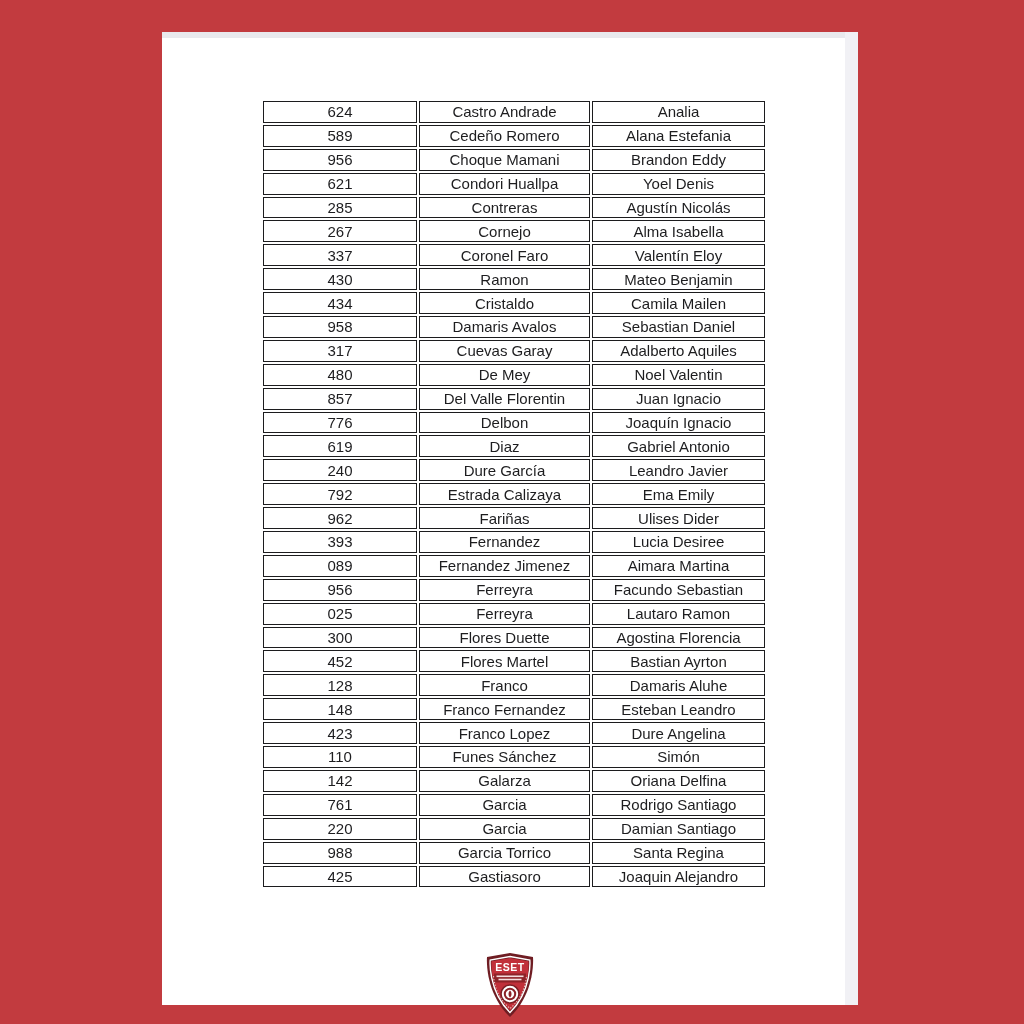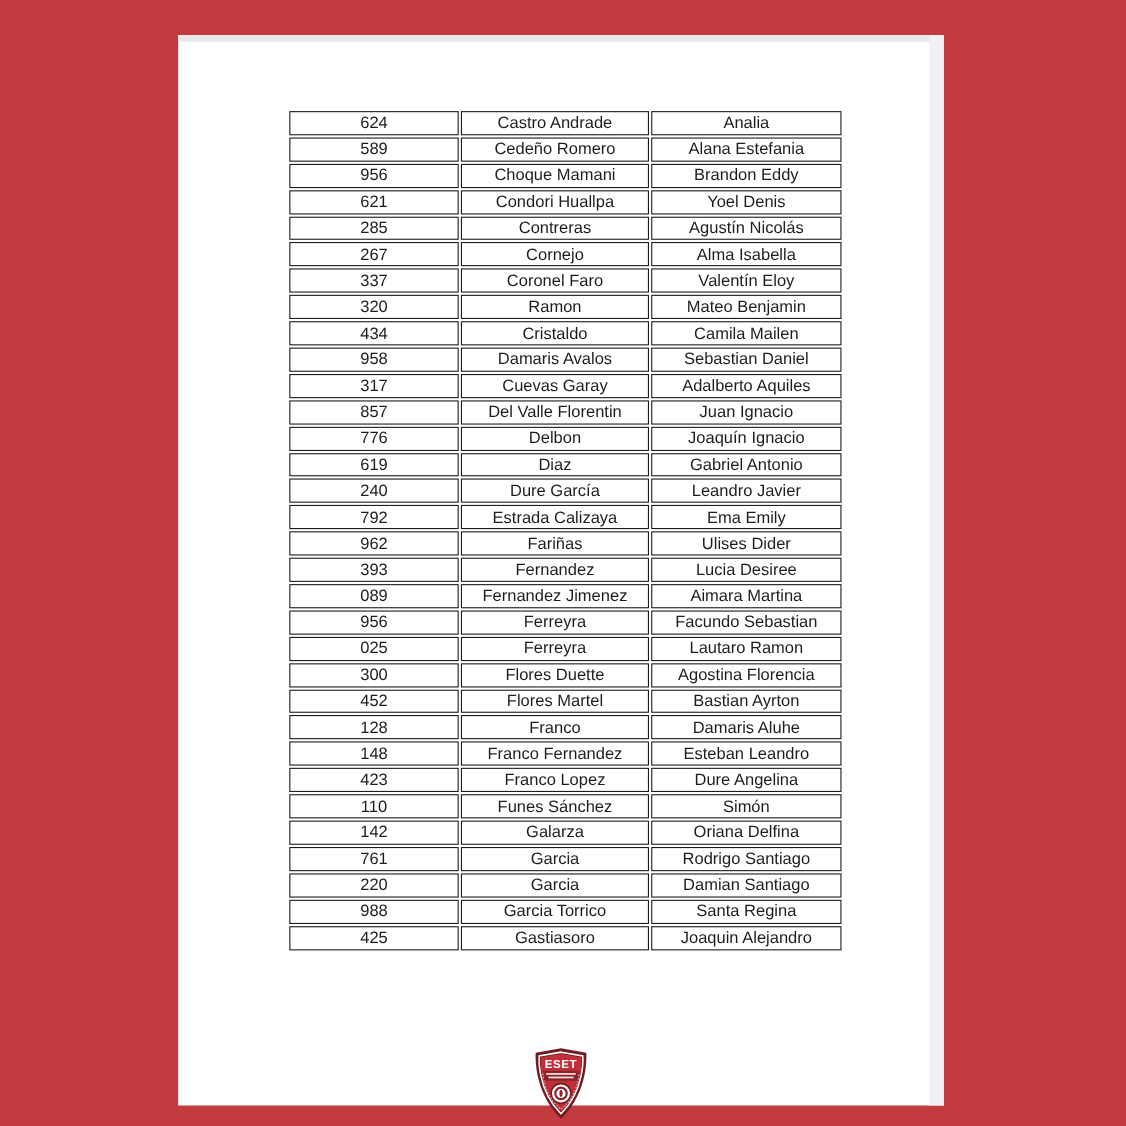--- a/index.html
+++ b/index.html
@@ -108,38 +108,43 @@
     <td class="col-number">267</td>
     <td class="col-surname">Cornejo</td>
     <td class="col-firstname">Alma Isabella</td>
   </tr>
           <tr>
     <td class="col-number">337</td>
     <td class="col-surname">Coronel Faro</td>
     <td class="col-firstname">Valentín Eloy</td>
   </tr>
           <tr>
-    <td class="col-number">320</td>
+    <td class="col-number">430</td>
     <td class="col-surname">Ramon</td>
     <td class="col-firstname">Mateo Benjamin</td>
   </tr>
           <tr>
     <td class="col-number">434</td>
     <td class="col-surname">Cristaldo</td>
     <td class="col-firstname">Camila Mailen</td>
   </tr>
           <tr>
     <td class="col-number">958</td>
     <td class="col-surname">Damaris Avalos</td>
     <td class="col-firstname">Sebastian Daniel</td>
   </tr>
           <tr>
     <td class="col-number">317</td>
     <td class="col-surname">Cuevas Garay</td>
     <td class="col-firstname">Adalberto Aquiles</td>
+  </tr>
+          <tr>
+    <td class="col-number">480</td>
+    <td class="col-surname">De Mey</td>
+    <td class="col-firstname">Noel Valentin</td>
   </tr>
           <tr>
     <td class="col-number">857</td>
     <td class="col-surname">Del Valle Florentin</td>
     <td class="col-firstname">Juan Ignacio</td>
   </tr>
           <tr>
     <td class="col-number">776</td>
     <td class="col-surname">Delbon</td>
     <td class="col-firstname">Joaquín Ignacio</td>

